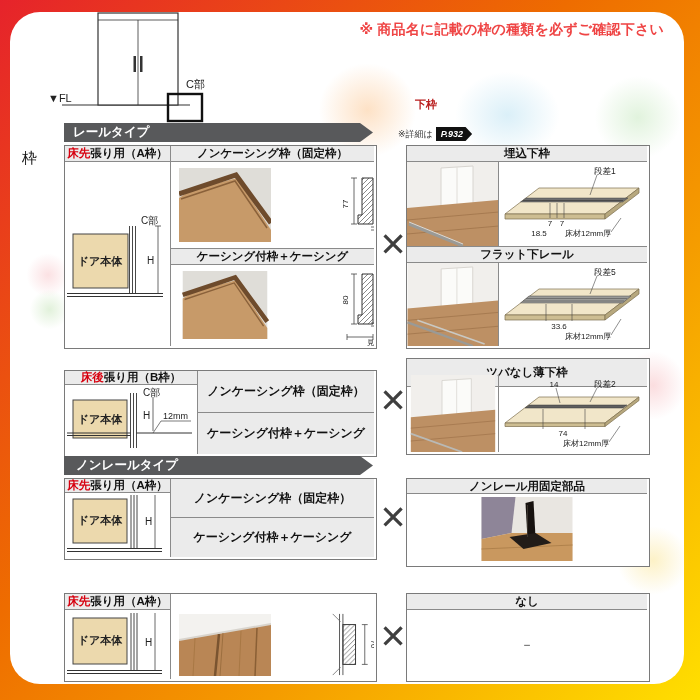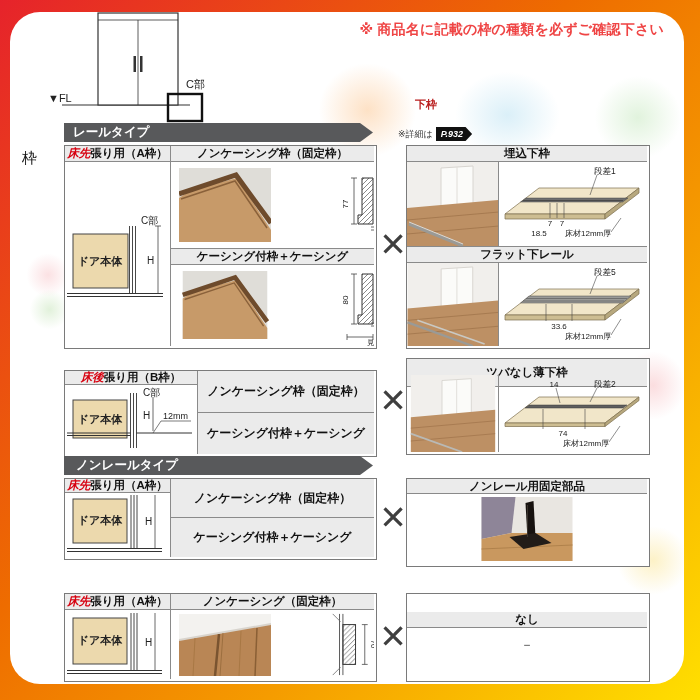--- a/index.html
+++ b/index.html
@@ -21,21 +21,21 @@
   .banner{position:absolute;left:64px;width:309px;height:19px;background:#58595b;color:#fff;
     font-weight:bold;font-size:12.5px;line-height:19px;padding-left:9px;box-sizing:border-box;
     clip-path:polygon(0 0,calc(100% - 13px) 0,100% 50%,calc(100% - 13px) 100%,0 100%);}
   .tbl{position:absolute;background:#fff;border:1px solid #7a7a7a;}
   .cell{position:absolute;box-sizing:border-box;overflow:hidden;}
   .hdr{background:#ebebeb;display:flex;align-items:center;justify-content:center;
     font-weight:bold;font-size:11.5px;color:#111;white-space:nowrap;}
   .opt{background:#ebebeb;display:flex;align-items:center;justify-content:center;
     font-weight:bold;font-size:12px;color:#111;}
   .b-r{border-right:1px solid #8a8a8a;} .b-b{border-bottom:1px solid #8a8a8a;} .b-t{border-top:1px solid #8a8a8a;}
-  .red{color:#d7000f;font-style:italic;}
+  .red{color:#d7000f;}
   .xmark{position:absolute;font-size:33px;color:#3f3f3f;line-height:30px;width:32px;text-align:center;}
   .dash{display:flex;align-items:center;justify-content:center;font-size:13px;color:#444;height:100%;}
   svg text{font-family:"Liberation Sans","DejaVu Sans",sans-serif;fill:#222;}
   svg{display:block;}
 </style>
 </head>
 <body>
 
 <div class="panel"></div>
 
@@ -337,21 +337,20 @@
         <text x="35" y="34" font-size="11" font-weight="bold" text-anchor="middle">ドア本体</text>
         <line x1="66" y1="3" x2="66" y2="60" stroke="#333" stroke-width="0.9"></line>
         <line x1="69" y1="3" x2="69" y2="60" stroke="#333" stroke-width="0.9"></line>
         <line x1="72" y1="3" x2="72" y2="60" stroke="#333" stroke-width="0.9"></line>
         <line x1="2" y1="60.5" x2="97" y2="60.5" stroke="#333" stroke-width="1"></line>
         <line x1="2" y1="63.5" x2="97" y2="63.5" stroke="#333" stroke-width="1"></line>
         <line x1="90" y1="3" x2="90" y2="60" stroke="#444" stroke-width="0.8"></line>
         <text x="80" y="36" font-size="10">H</text>
       </svg>
     </div>
-    <div class="cell hdr b-b" style="left:106px;top:0;width:203px;height:16px;">ノンケーシング（固定枠）</div>
     <div class="cell" style="left:106px;top:16px;width:203px;height:69px;">
       <svg class="abs" style="left:8px;top:4px;" width="92" height="62" viewBox="0 0 92 62">
         <rect width="92" height="62" fill="#b98655"></rect>
         <polygon points="0,0 92,0 92,10 0,26" fill="#f3f2ef"></polygon>
         <polyline points="0,26 92,10" fill="none" stroke="#d8d4cd" stroke-width="2"></polyline>
         <line x1="40" y1="20" x2="36" y2="62" stroke="#7a5430" stroke-width="2.5"></line>
         <line x1="44" y1="19" x2="41" y2="62" stroke="#9c6f40" stroke-width="1"></line>
         <line x1="78" y1="14" x2="76" y2="62" stroke="#8a5f35" stroke-width="1.5"></line>
         <line x1="16" y1="24" x2="14" y2="62" stroke="#a87845" stroke-width="1"></line>
         <line x1="62" y1="17" x2="60" y2="62" stroke="#a87845" stroke-width="1"></line>
@@ -364,21 +363,21 @@
         <rect x="13.5" y="14" width="13" height="41" fill="url(#hatch)" stroke="#333" stroke-width="1"></rect>
         <line x1="36" y1="14" x2="36" y2="55" stroke="#444" stroke-width="0.8"></line>
         <line x1="33" y1="14" x2="39" y2="14" stroke="#444" stroke-width="0.8"></line>
         <line x1="33" y1="55" x2="39" y2="55" stroke="#444" stroke-width="0.8"></line>
         <text x="42" y="34" font-size="8" text-anchor="middle" transform="rotate(90 42 34)">70</text>
       </svg>
     </div>
   </div>
 
   <div class="tbl" style="left:406px;top:593px;width:242px;height:87px;">
-    <div class="cell hdr b-b" style="left:0;top:18px;width:240px;height:16px;">なし</div>
+    <div class="cell hdr b-b" style="left:0;top:0;width:240px;height:16px;">なし</div>
     <div class="cell" style="left:0;top:16px;width:240px;height:69px;">
       <div class="dash">－</div>
     </div>
   </div>
 
   <div class="xmark" style="left:377px;top:622px;">✕</div>
 
 </div>
 
 </body></html>

